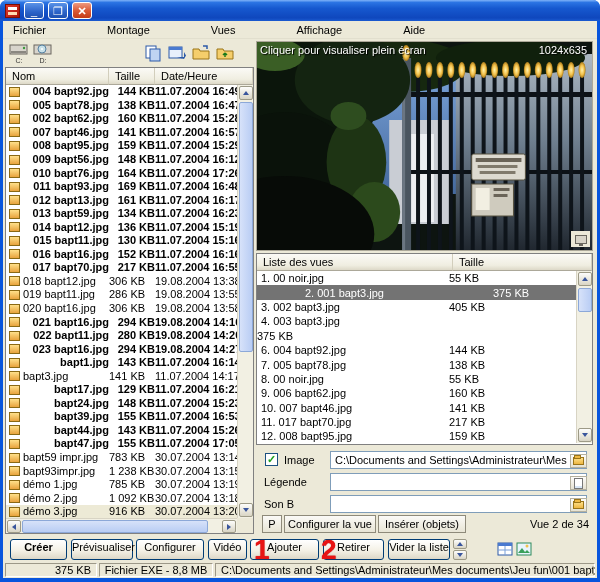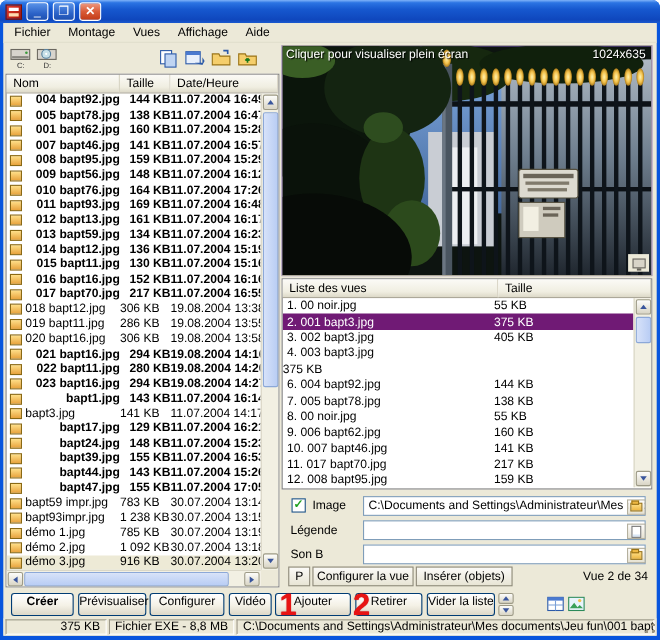--- a/index.html
+++ b/index.html
@@ -21,21 +21,21 @@
     white-space:nowrap; overflow:hidden; }
   .cap-btn { width:20px; height:17px; border-radius:3px; border:1px solid #fff; color:#fff;
     display:flex; align-items:center; justify-content:center; font-size:11px; line-height:10px; }
   .btn-min,.btn-max { background:linear-gradient(180deg,#5A93E8,#2C63C8 60%,#1E50B0); }
   .btn-close { background:linear-gradient(180deg,#ED9980,#DA5B38 50%,#C33B17); font-weight:bold; }
 
   
   .client { position:absolute; left:3px; right:3px; top:21px; bottom:4px; background:#ECE9D8; overflow:hidden; }
 
   .menubar { position:absolute; left:0; top:0; right:0; height:18px; display:flex; align-items:center;
-    background:#ECE9D8; border-bottom:1px solid #E2DFCE; padding-left:2px; }
+    background:#ECE9D8; border-bottom:1px solid #E2DFCE; padding-left:2px;gap:45px; }
   .menu-item { padding:2px 8px; }
 
   .toolbar { position:absolute; left:0; top:18px; width:252px; height:28px; display:flex; align-items:center; padding-left:4px; }
   .tb-btn { width:24px; height:26px; display:flex; flex-direction:column; align-items:center; justify-content:center; }
   .tb-label { font-size:7px; line-height:6px; color:#333; }
   .tb-gap { width:86px; }
 
   
   .filelist { position:absolute; left:2px; top:46px; width:249px; height:467px; background:#fff;
     border:1px solid #808080; }
@@ -67,36 +67,36 @@
   .hscroll { position:absolute; left:0; bottom:0; right:16px; height:15px; background:#F2F0E3; border-top:1px solid #D8D4C4; }
   .hs-btn { position:absolute; top:1px; width:14px; height:13px;
     background:linear-gradient(180deg,#FDFDFB,#D9D5C5); border:1px solid #9D9A87; border-radius:2px;
     display:flex; align-items:center; justify-content:center; }
   .hs-thumb { position:absolute; top:1px; left:16px; width:186px; height:13px;
     background:linear-gradient(180deg,#D7E2F9,#B9CDF4); border:1px solid #8CA8D8; border-radius:2px; }
   .sb-corner { position:absolute; right:0; bottom:0; width:16px; height:15px; background:#ECE9D8; }
 
   
   .preview { position:absolute; left:253px; top:20px; width:337px; height:210px;
-    border:1px solid #ACA899; background:#8b5cf6; }
+    border:1px solid #ACA899; background:#0369a1; }
   .preview svg { position:absolute; left:0; top:0; width:100%; height:100%; }
   .ov-left  { position:absolute; left:3px; top:2px; color:#fff; text-shadow:1px 1px 1px #000; }
   .ov-right { position:absolute; right:5px; top:2px; color:#fff; text-shadow:1px 1px 1px #000; }
   .fs-chip { position:absolute; right:2px; bottom:3px; width:19px; height:16px; background:#ECE9D8;
     display:flex; align-items:center; justify-content:center; }
   .monitor { width:12px; height:9px; border:1px solid #6A675F; background:#D8D4C8; position:relative; }
   .monitor:after { content:""; position:absolute; left:3px; bottom:-3px; width:4px; height:2px; background:#6A675F; }
 
   
   .vues { position:absolute; left:253px; top:232px; width:337px; height:192px; background:#fff; border:1px solid #808080; }
   .vl-header { display:flex; height:17px; }
   .v-name { width:196px; } .v-size { flex:1; }
   .vl-rows { position:absolute; left:0; top:17px; right:16px; bottom:1px; overflow:hidden; }
   .vl-row { display:flex; height:14.4px; line-height:14px; align-items:center; white-space:nowrap; }
-  .vl-row.sel { background:#701a75; color:#fff; }
+  .vl-row.sel { background:#737373; color:#fff;padding-left:44px; }
   .vr-name { width:192px; padding-left:4px; overflow:hidden; } .vr-size { flex:1; overflow:hidden; }
   .vl-vs { top:17px; bottom:1px; }
 
   
   .fields { position:absolute; left:253px; top:428px; width:337px; height:84px; }
   .f-row { position:absolute; left:0; right:0; height:18px; }
   .checkbox { position:absolute; left:9px; top:2px; width:13px; height:13px; background:#fff;
     border:1px solid #1C5180; color:#1FA11F; font-weight:bold; font-size:11px; line-height:11px; text-align:center; }
   .f-label { position:absolute; top:3px; }
   .inp { position:absolute; left:74px; width:257px; height:18px; background:#fff; border:1px solid #7F9DB9;
@@ -220,21 +220,21 @@
             <span class="fr-date">11.07.2004 16:49</span>
           </div>
           <div class="fl-row bold">
             <span class="file-icon"></span>
             <span class="fr-name">005 bapt78.jpg</span>
             <span class="fr-size">138 KB</span>
             <span class="fr-date">11.07.2004 16:47</span>
           </div>
           <div class="fl-row bold">
             <span class="file-icon"></span>
-            <span class="fr-name">001 bapt62.jpg</span>
+            <span class="fr-name">002 bapt62.jpg</span>
             <span class="fr-size">160 KB</span>
             <span class="fr-date">11.07.2004 15:28</span>
           </div>
           <div class="fl-row bold">
             <span class="file-icon"></span>
             <span class="fr-name">007 bapt46.jpg</span>
             <span class="fr-size">141 KB</span>
             <span class="fr-date">11.07.2004 16:57</span>
           </div>
           <div class="fl-row bold">

